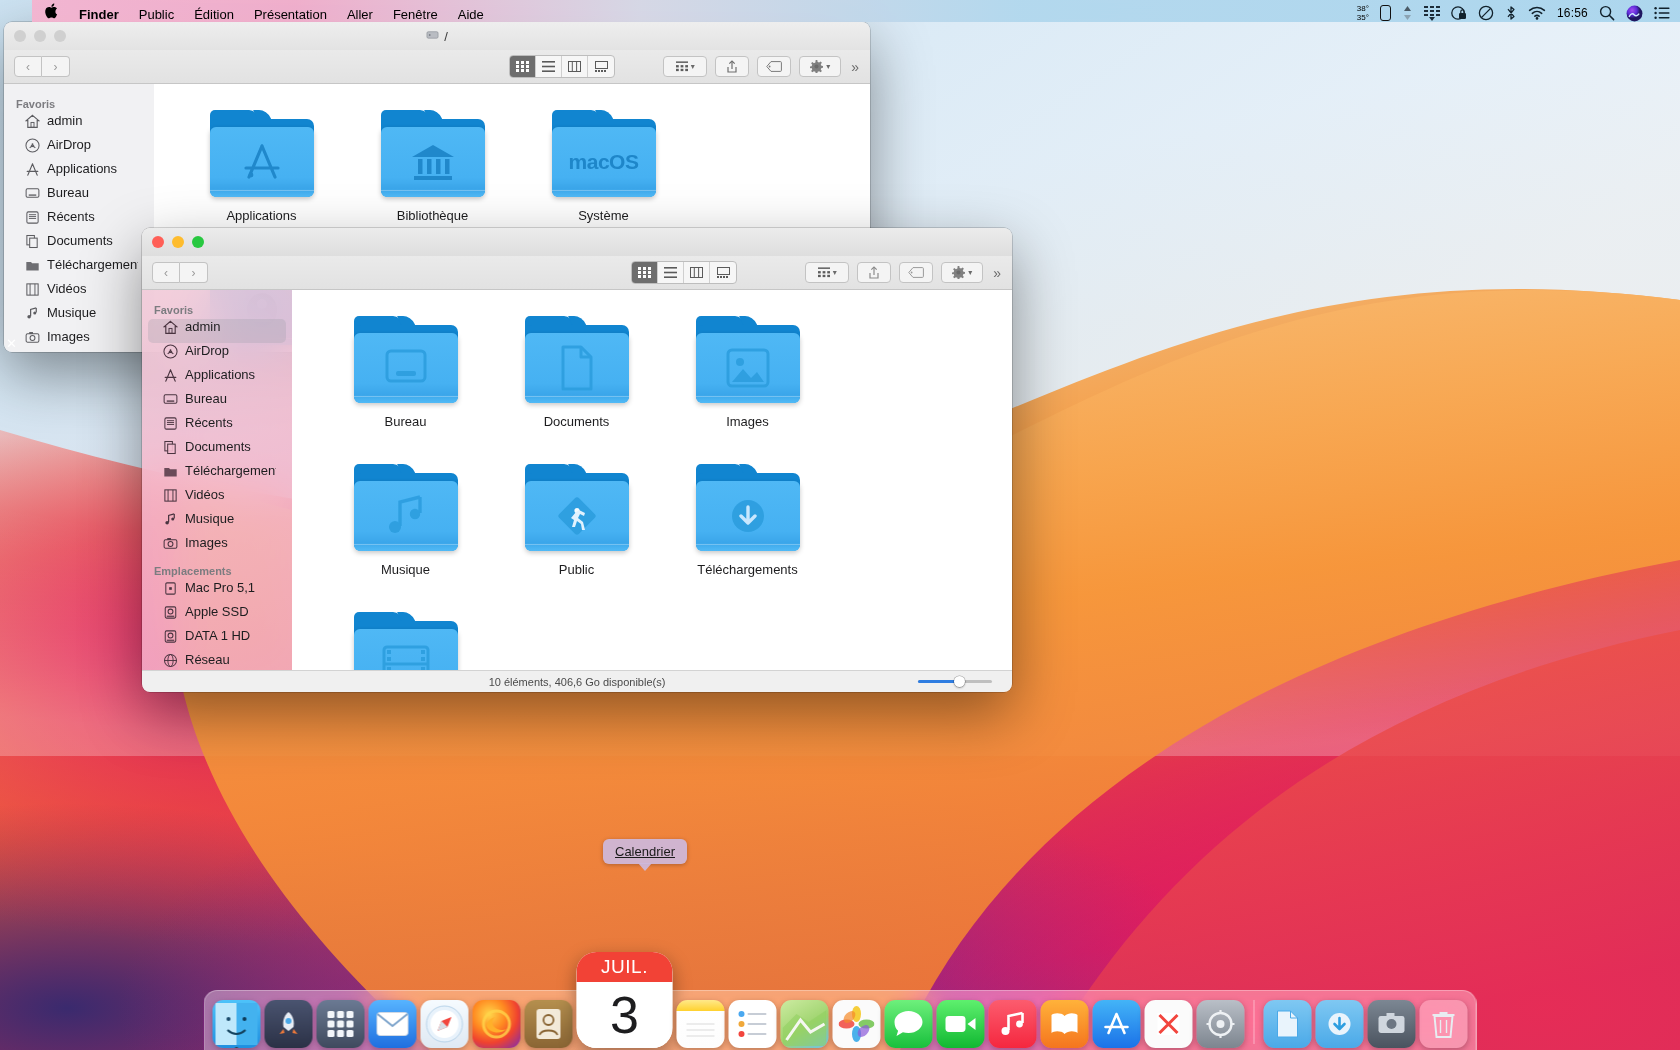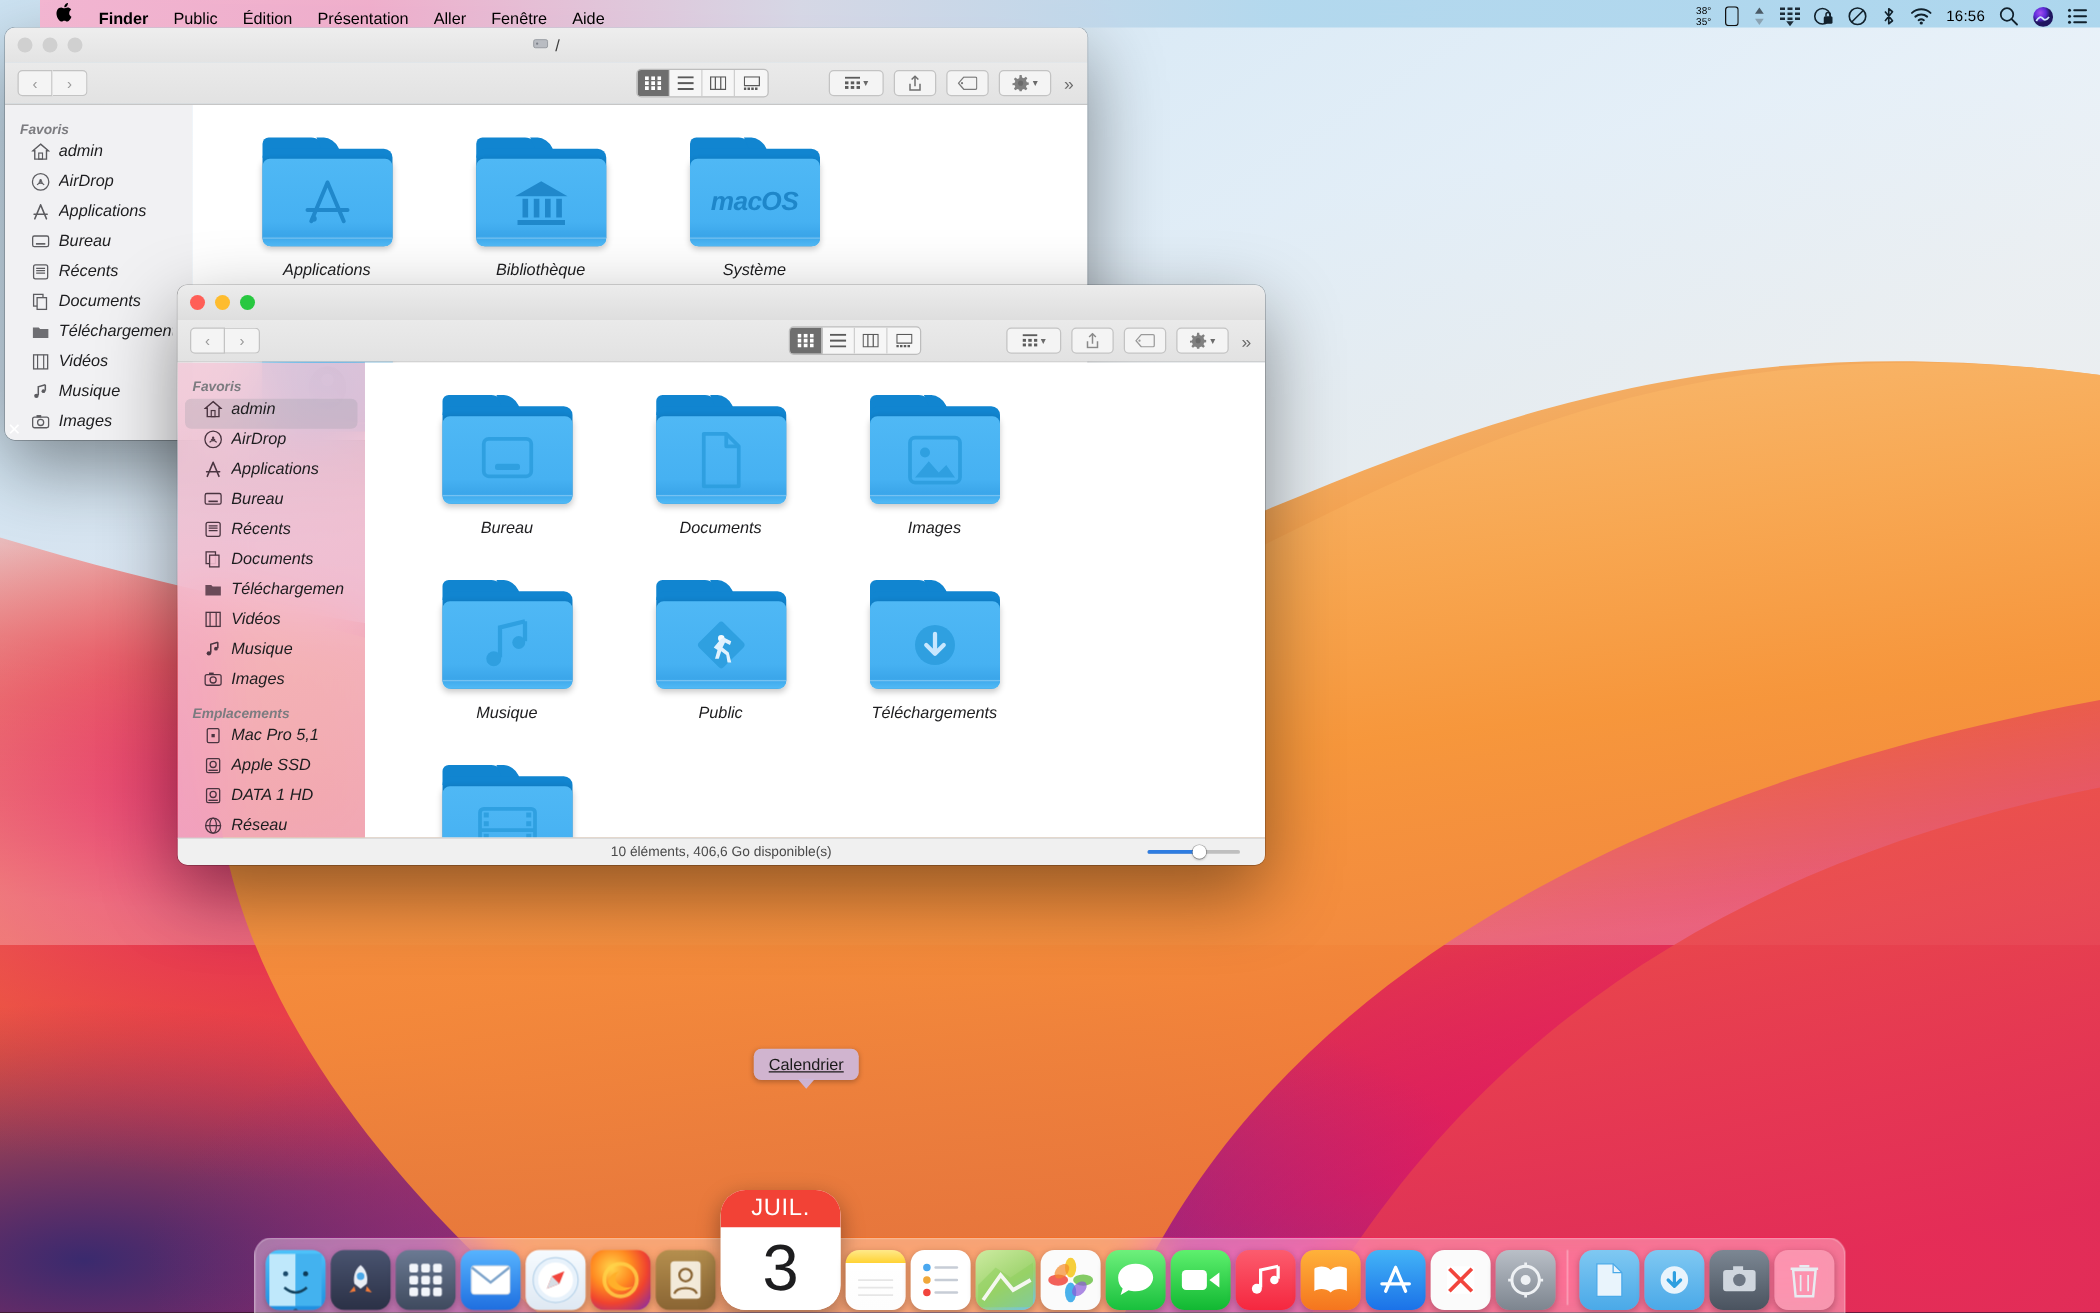--- a/index.html
+++ b/index.html
@@ -76,21 +76,21 @@
   .seg{ width:26px; height:21px; display:flex; align-items:center; justify-content:center;
     border-right:0.5px solid #cfcfcf; color:#5a5a5a; }
   .seg:last-child{ border-right:none; }
   .seg.active{ background:#6e6e6e; color:#fff; }
 
   .tbtn{ height:21px; min-width:34px; padding:0 6px; display:flex; align-items:center; justify-content:center; gap:3px;
     background:#f4f4f4; border:0.5px solid #c3c3c3; border-radius:4px; color:#777; font-size:11px; }
   .chev{ font-size:8px; color:#6a6a6a; }
   .more{ color:#6a6a6a; font-size:14px; padding:0 2px; letter-spacing:-1px; }
 
-  .body{ display:flex;font-style:italic; }
+  .body{ display:flex; }
   .sidebar{ width:150px; padding-top:8px; font-size:13px; overflow:hidden; }
   .sec{ font-size:11px; color:#7c7c80; padding:6px 0 3px 12px; font-weight:600; }
   .srow{ display:flex; gap:7px; height:24px; padding:0 10px 0 14px; color:#1d1d1f; border-radius:5px; margin:0 6px; }
   .srow .ico{ width:16px; height:16px; display:flex; align-items:center; justify-content:center; color:#5c5c60; flex:0 0 16px; }
   .srow .lbl{ white-space:nowrap; overflow:hidden; text-overflow:clip; }
   .srow.sel{ background:rgba(160,160,170,0.30); }
 
   .content{ flex:1; background:#fff; position:relative; }
   .grid{ display:flex; flex-wrap:wrap; padding:18px 14px 0 28px; align-content:flex-start; }
   .item{ width:171px; height:148px; display:flex; flex-direction:column; align-items:center; padding-top:8px; }

